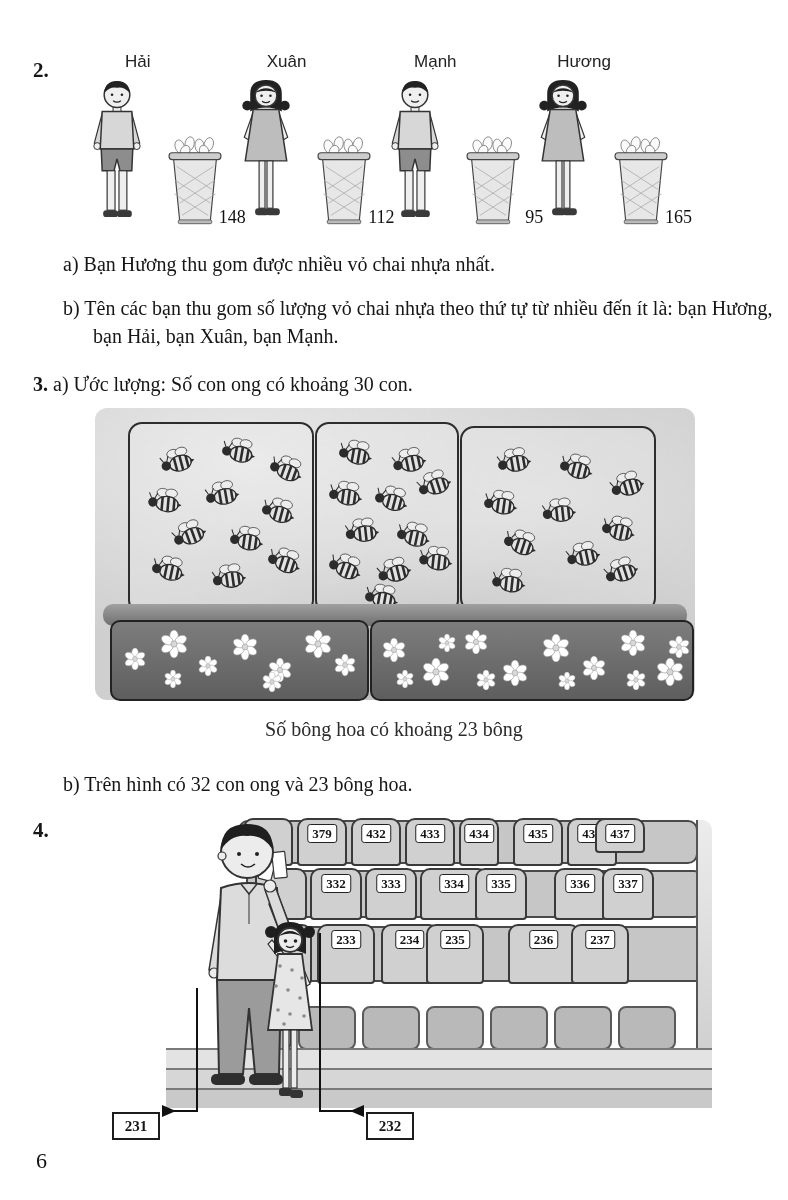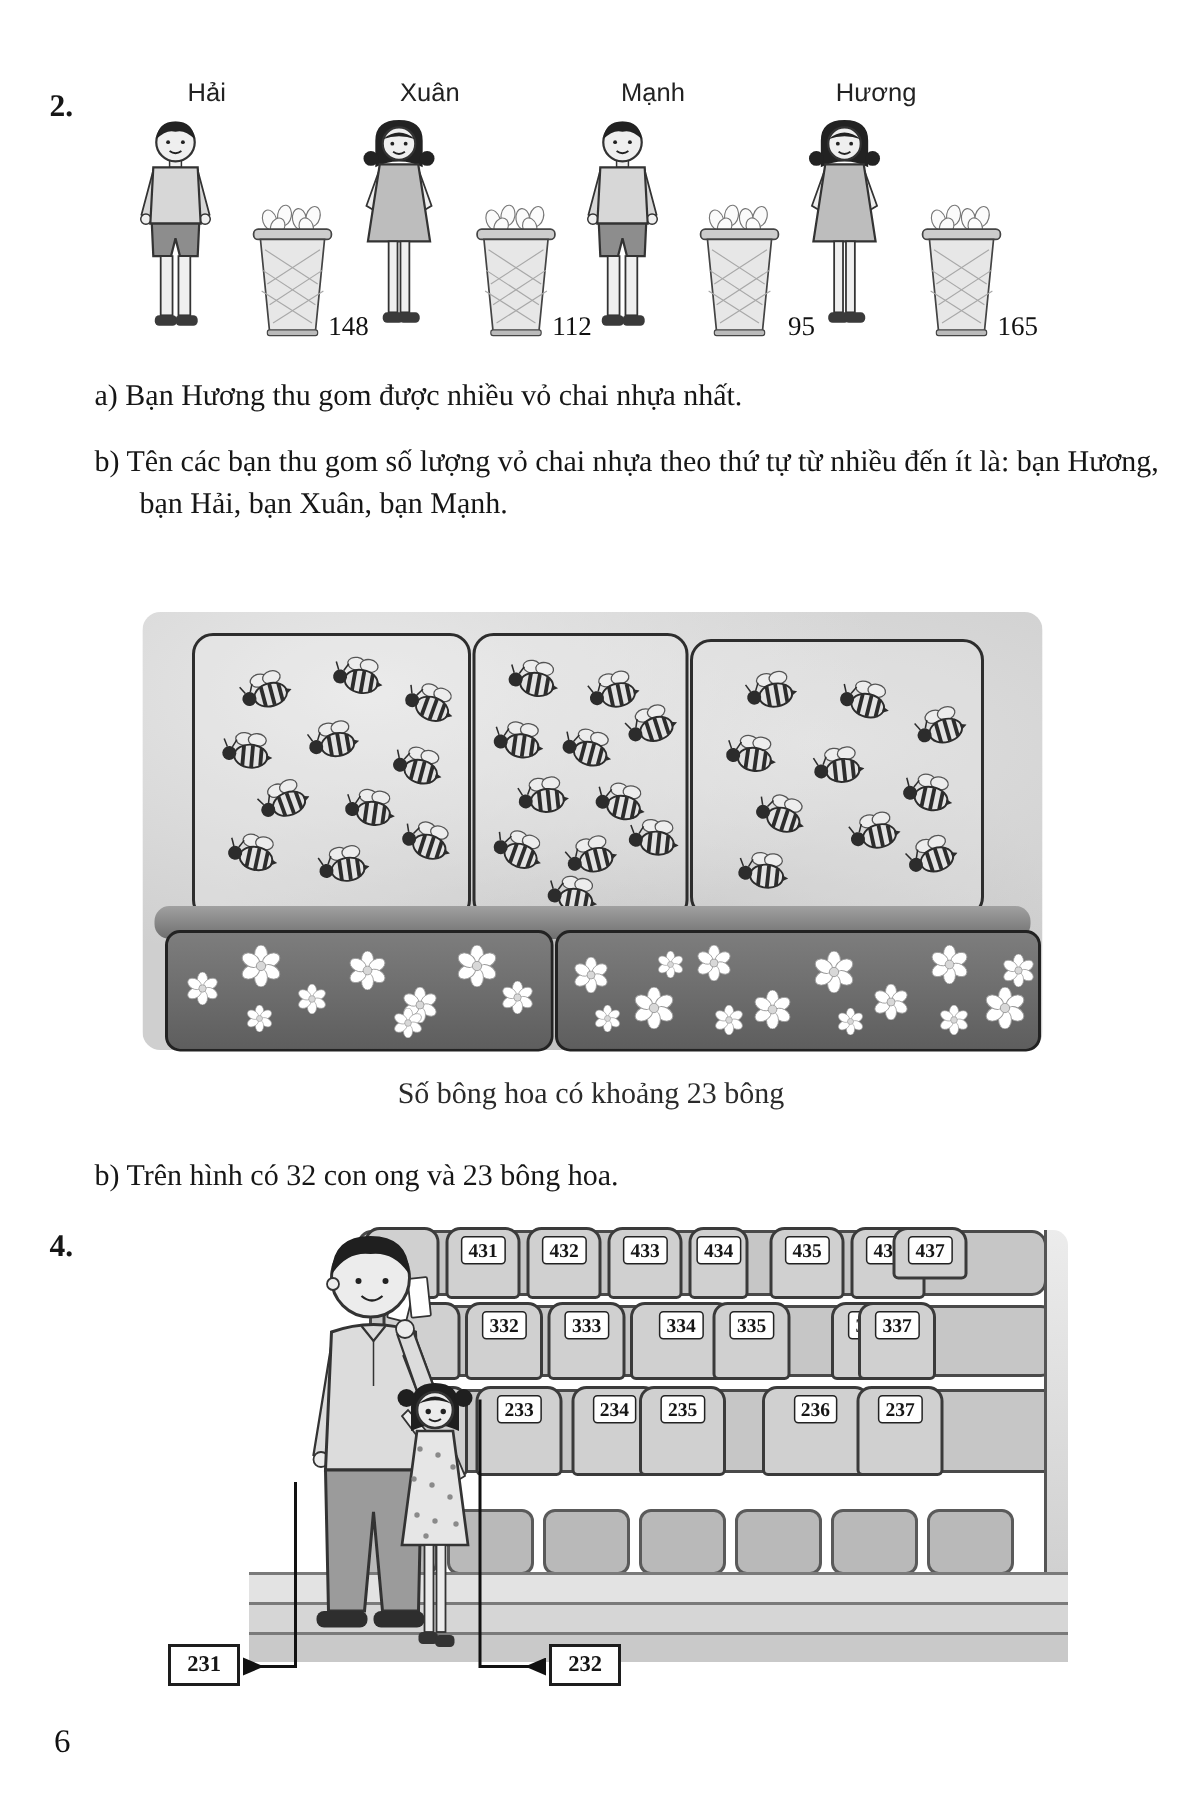--- a/index.html
+++ b/index.html
@@ -43,21 +43,21 @@
          font-family:"Liberation Serif","DejaVu Serif",serif;}
   .wall{position:absolute;left:586px;top:8px;width:16px;height:240px;background:linear-gradient(#ececec,#cfcfcf);
         border-left:2px solid #555;border-radius:0 10px 10px 0;box-sizing:border-box;}
   .step{position:absolute;left:56px;width:546px;height:20px;border-top:2px solid #7a7a7a;box-sizing:border-box;}
   .step1{top:236px;background:#e3e3e3;}
   .step2{top:256px;background:#d6d6d6;}
   .step3{top:276px;background:#c9c9c9;}
   .figure{position:absolute;}
   .pointers{position:absolute;left:0;top:0;width:612px;height:322px;pointer-events:none;}
   .floor-box{position:absolute;width:48px;height:28px;background:#fff;border:2px solid #1d1d1d;box-sizing:border-box;
-             display:flex;align-items:center;justify-content:center;font-size:15px;font-weight:700;}
+             display:flex;align-items:center;justify-content:center;font-size:15px;font-weight:700;margin-top:16px;}
   .page-num{position:absolute;left:36px;top:1148px;font-size:22px;color:#111;}
 </style>
 </head>
 <body>
 
 <svg width="0" height="0" style="position:absolute" aria-hidden="true">
   <defs>
     <symbol id="sym-boy" viewBox="0 0 62 150">
       <path d="M16,36 L8,66 L14,69 L21,42 Z" fill="#d7d7d7" stroke="#333" stroke-width="1.2"></path>
       <path d="M46,36 L54,66 L48,69 L41,42 Z" fill="#d7d7d7" stroke="#333" stroke-width="1.2"></path>
@@ -175,20 +175,24 @@
         <use href="#sym-girl" x="0" y="0" width="64" height="148"></use>
         <use href="#sym-basket" x="72" y="58" width="76" height="90"></use>
       </svg>
       <span class="kid-count">165</span>
     </div>
   </div>
 
   <div class="body-text" style="left:63px;top:250px;width:690px">a) Bạn Hương thu gom được nhiều vỏ chai nhựa nhất.</div>
   <div class="body-text hang" style="left:63px;top:294px;width:692px">b) Tên các bạn thu gom số lượng vỏ chai nhựa theo thứ tự từ nhiều đến ít là: bạn Hương, bạn Hải, bạn Xuân, bạn Mạnh.</div>
 
+  <div class="body-text" style="left:33px;top:370px;width:720px">
+    <b>3.</b>
+    <span>a) Ước lượng: Số con ong có khoảng 30 con.</span>
+  </div>
 
   <div class="bee-scene">
     <div class="bee-panel" style="left:33px;top:14px;width:182px;height:188px">
       <svg viewBox="0 0 182 188">
           <use href="#sym-bee" x="30" y="22" width="34" height="29" transform="rotate(-15 47 36)"></use>
           <use href="#sym-bee" x="92" y="12" width="34" height="29" transform="rotate(10 109 26)"></use>
           <use href="#sym-bee" x="140" y="30" width="34" height="29" transform="rotate(20 157 44)"></use>
           <use href="#sym-bee" x="18" y="62" width="34" height="29" transform="rotate(5 35 76)"></use>
           <use href="#sym-bee" x="75" y="55" width="34" height="29" transform="rotate(-10 92 69)"></use>
           <use href="#sym-bee" x="132" y="72" width="34" height="29" transform="rotate(15 149 86)"></use>
@@ -265,21 +269,21 @@
   <div class="caption">Số bông hoa có khoảng 23 bông</div>
   <div class="body-text" style="left:63px;top:770px;width:690px">b) Trên hình có 32 con ong và 23 bông hoa.</div>
 
   <div class="ex-num" style="left:33px;top:818px">4.</div>
 
   <div class="theater">
     <div class="seat-host">
         <div class="rowbar" style="left: 128px; top: 8px; width: 460px; height: 44px;"></div>
         <div class="seat" style="left: 133px; top: 6px; width: 50px; height: 48px;"></div>
         <div class="seat" style="left: 187px; top: 6px; width: 50px; height: 48px;">
-          <div class="plate">431</div>
+          <div class="plate">379</div>
         </div>
         <div class="seat" style="left: 241px; top: 6px; width: 50px; height: 48px;">
           <div class="plate">432</div>
         </div>
         <div class="seat" style="left: 295px; top: 6px; width: 50px; height: 48px;">
           <div class="plate">433</div>
         </div>
         <div class="seat" style="left: 349px; top: 6px; width: 40px; height: 48px;">
           <div class="plate">434</div>
         </div>
@@ -302,21 +306,21 @@
         </div>
         <div class="seat" style="left: 310px; top: 56px; width: 68px; height: 52px;">
           <div class="plate">334</div>
         </div>
         <div class="seat" style="left: 365px; top: 56px; width: 52px; height: 52px;">
           <div class="plate">335</div>
         </div>
         <div class="seat" style="left: 420px; top: 56px; width: 52px; height: 52px; margin-left: 24px;">
           <div class="plate">336</div>
         </div>
-        <div class="seat" style="left: 462px; top: 56px; width: 52px; height: 52px; padding-left: 20px;">
+        <div class="seat" style="left: 492px; top: 56px; width: 52px; height: 52px; padding-left: 20px;">
           <div class="plate">337</div>
         </div>
         <div class="rowbar" style="left: 132px; top: 114px; width: 464px; height: 56px;"></div>
         <div class="seat" style="left: 143.5px; top: 112px; width: 58px; height: 60px;"></div>
         <div class="seat" style="left: 207px; top: 112px; width: 58px; height: 60px;">
           <div class="plate">233</div>
         </div>
         <div class="seat" style="left: 270.5px; top: 112px; width: 58px; height: 60px;">
           <div class="plate">234</div>
         </div>

